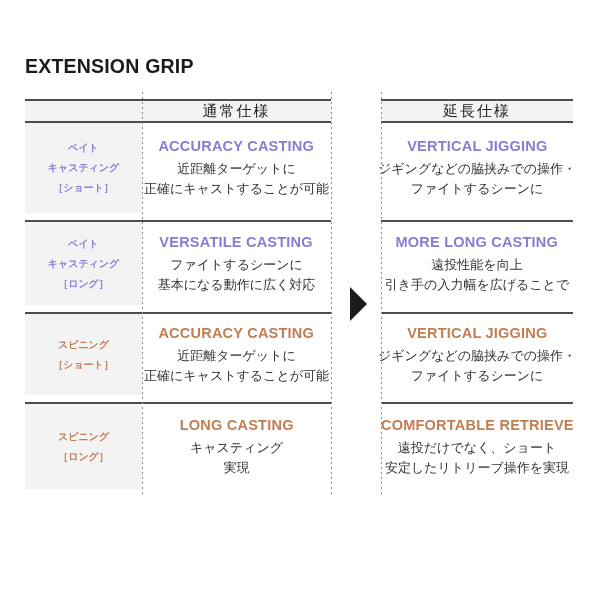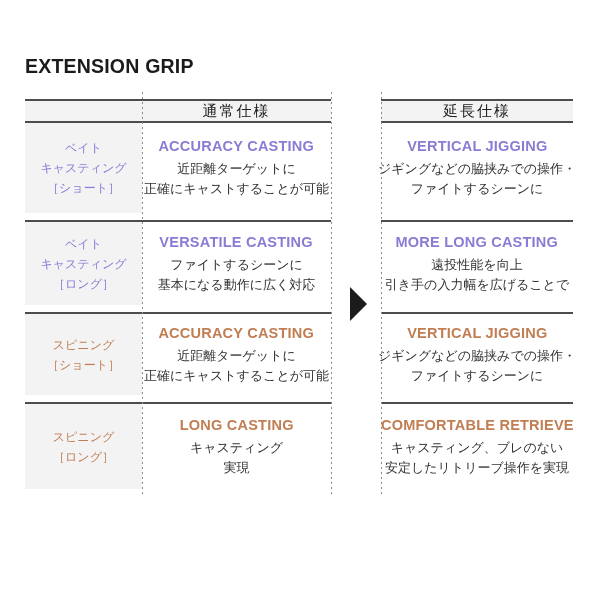--- a/index.html
+++ b/index.html
@@ -31,21 +31,21 @@
   }
   .cell{
     display:flex;flex-direction:column;align-items:center;justify-content:center;
     text-align:center;
   }
   .bordered{border-top:2px solid var(--line);margin-top:7px;}
   .gray{background:var(--bg-gray);}
 
   .col-header{font-size:15px;color:#222;letter-spacing:2px;font-weight:normal;}
 
-  .label-line{font-size:12px;font-weight:normal;line-height:20px;white-space:nowrap;}
+  .label-line{font-size:10px;font-weight:bold;line-height:20px;white-space:nowrap;}
   .cell-heading{font-size:15px;font-weight:bold;letter-spacing:0.2px;margin-bottom:5px;white-space:nowrap;transform:scaleX(0.97);}
   .cell-line{font-size:13px;color:var(--text);line-height:20px;white-space:nowrap;}
 
   .row-purple .label-line,.row-purple .cell-heading{color:var(--purple);}
   .row-orange .label-line,.row-orange .cell-heading{color:var(--orange);}
 
   .dotline{
     position:absolute;top:92px;width:1px;height:405px;
     background:repeating-linear-gradient(to bottom,var(--dot) 0 2px,transparent 2px 5px);
   }
@@ -132,21 +132,21 @@
     <div class="label-line">［ロング］</div>
   </div>
   <div class="cell bordered row-orange">
     <div class="cell-heading">LONG CASTING</div>
     <div class="cell-line">キャスティング</div>
     <div class="cell-line">実現</div>
   </div>
   <div class="cell"></div>
   <div class="cell bordered row-orange">
     <div class="cell-heading">COMFORTABLE RETRIEVE</div>
-    <div class="cell-line">キャスティング、ブレのない</div>
+    <div class="cell-line">遠投だけでなく、ショート</div>
     <div class="cell-line">安定したリトリーブ操作を実現</div>
   </div>
 
 </div>
 
 <div class="dotline dot-1"></div>
 <div class="dotline dot-2"></div>
 <div class="dotline dot-3"></div>
 
 <div class="arrow"></div>

